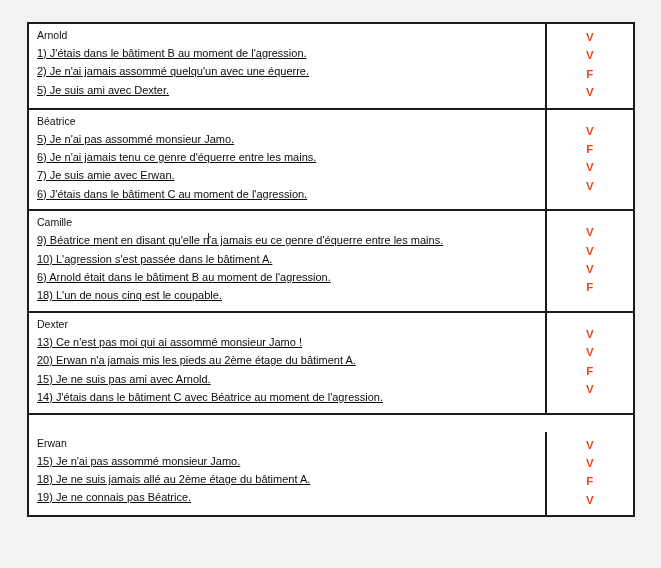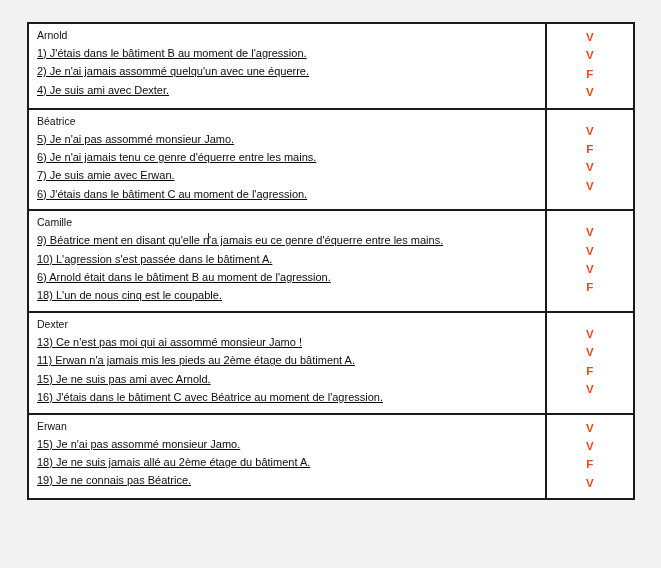--- a/index.html
+++ b/index.html
@@ -24,20 +24,21 @@
     background: #ffffff;
     box-sizing: border-box;
   }
   .block {
     display: flex;
     border-bottom: 2px solid #1b1b1b;
     box-sizing: border-box;
   }
   .block:last-child {
     border-bottom: none;
+    margin-top: 17px;
   }
   .statements {
     flex: 1 1 auto;
     padding: 4px 8px 6px 8px;
     box-sizing: border-box;
     min-width: 0;
   }
   .name {
     font-size: 10.5px;
     color: #111111;
@@ -83,21 +84,21 @@
 
 <div id="page">
 
   <div class="table-wrap">
 
     <div class="block">
       <div class="statements">
         <div class="name">Arnold</div>
         <div class="stmt">1) J'étais dans le bâtiment B au moment de l'agression.</div>
         <div class="stmt">2) Je n'ai jamais assommé quelqu'un avec une équerre.</div>
-        <div class="stmt">4) Je suis ami avec Dexter.</div>
+        <div class="stmt">5) Je suis ami avec Dexter.</div>
       </div>
       <div class="verdicts">
         <div class="verdict">V</div>
         <div class="verdict">V</div>
         <div class="verdict">F</div>
         <div class="verdict">V</div>
       </div>
     </div>
 
     <div class="block">
@@ -129,23 +130,23 @@
         <div class="verdict">V</div>
         <div class="verdict">V</div>
         <div class="verdict">F</div>
       </div>
     </div>
 
     <div class="block">
       <div class="statements">
         <div class="name">Dexter</div>
         <div class="stmt">13) Ce n'est pas moi qui ai assommé monsieur Jamo !</div>
-        <div class="stmt">11) Erwan n'a jamais mis les pieds au 2ème étage du bâtiment A.</div>
+        <div class="stmt">20) Erwan n'a jamais mis les pieds au 2ème étage du bâtiment A.</div>
         <div class="stmt">15) Je ne suis pas ami avec Arnold.</div>
-        <div class="stmt">16) J'étais dans le bâtiment C avec Béatrice au moment de l'agression.</div>
+        <div class="stmt">14) J'étais dans le bâtiment C avec Béatrice au moment de l'agression.</div>
       </div>
       <div class="verdicts">
         <div class="verdict">V</div>
         <div class="verdict">V</div>
         <div class="verdict">F</div>
         <div class="verdict">V</div>
       </div>
     </div>
 
     <div class="block">

